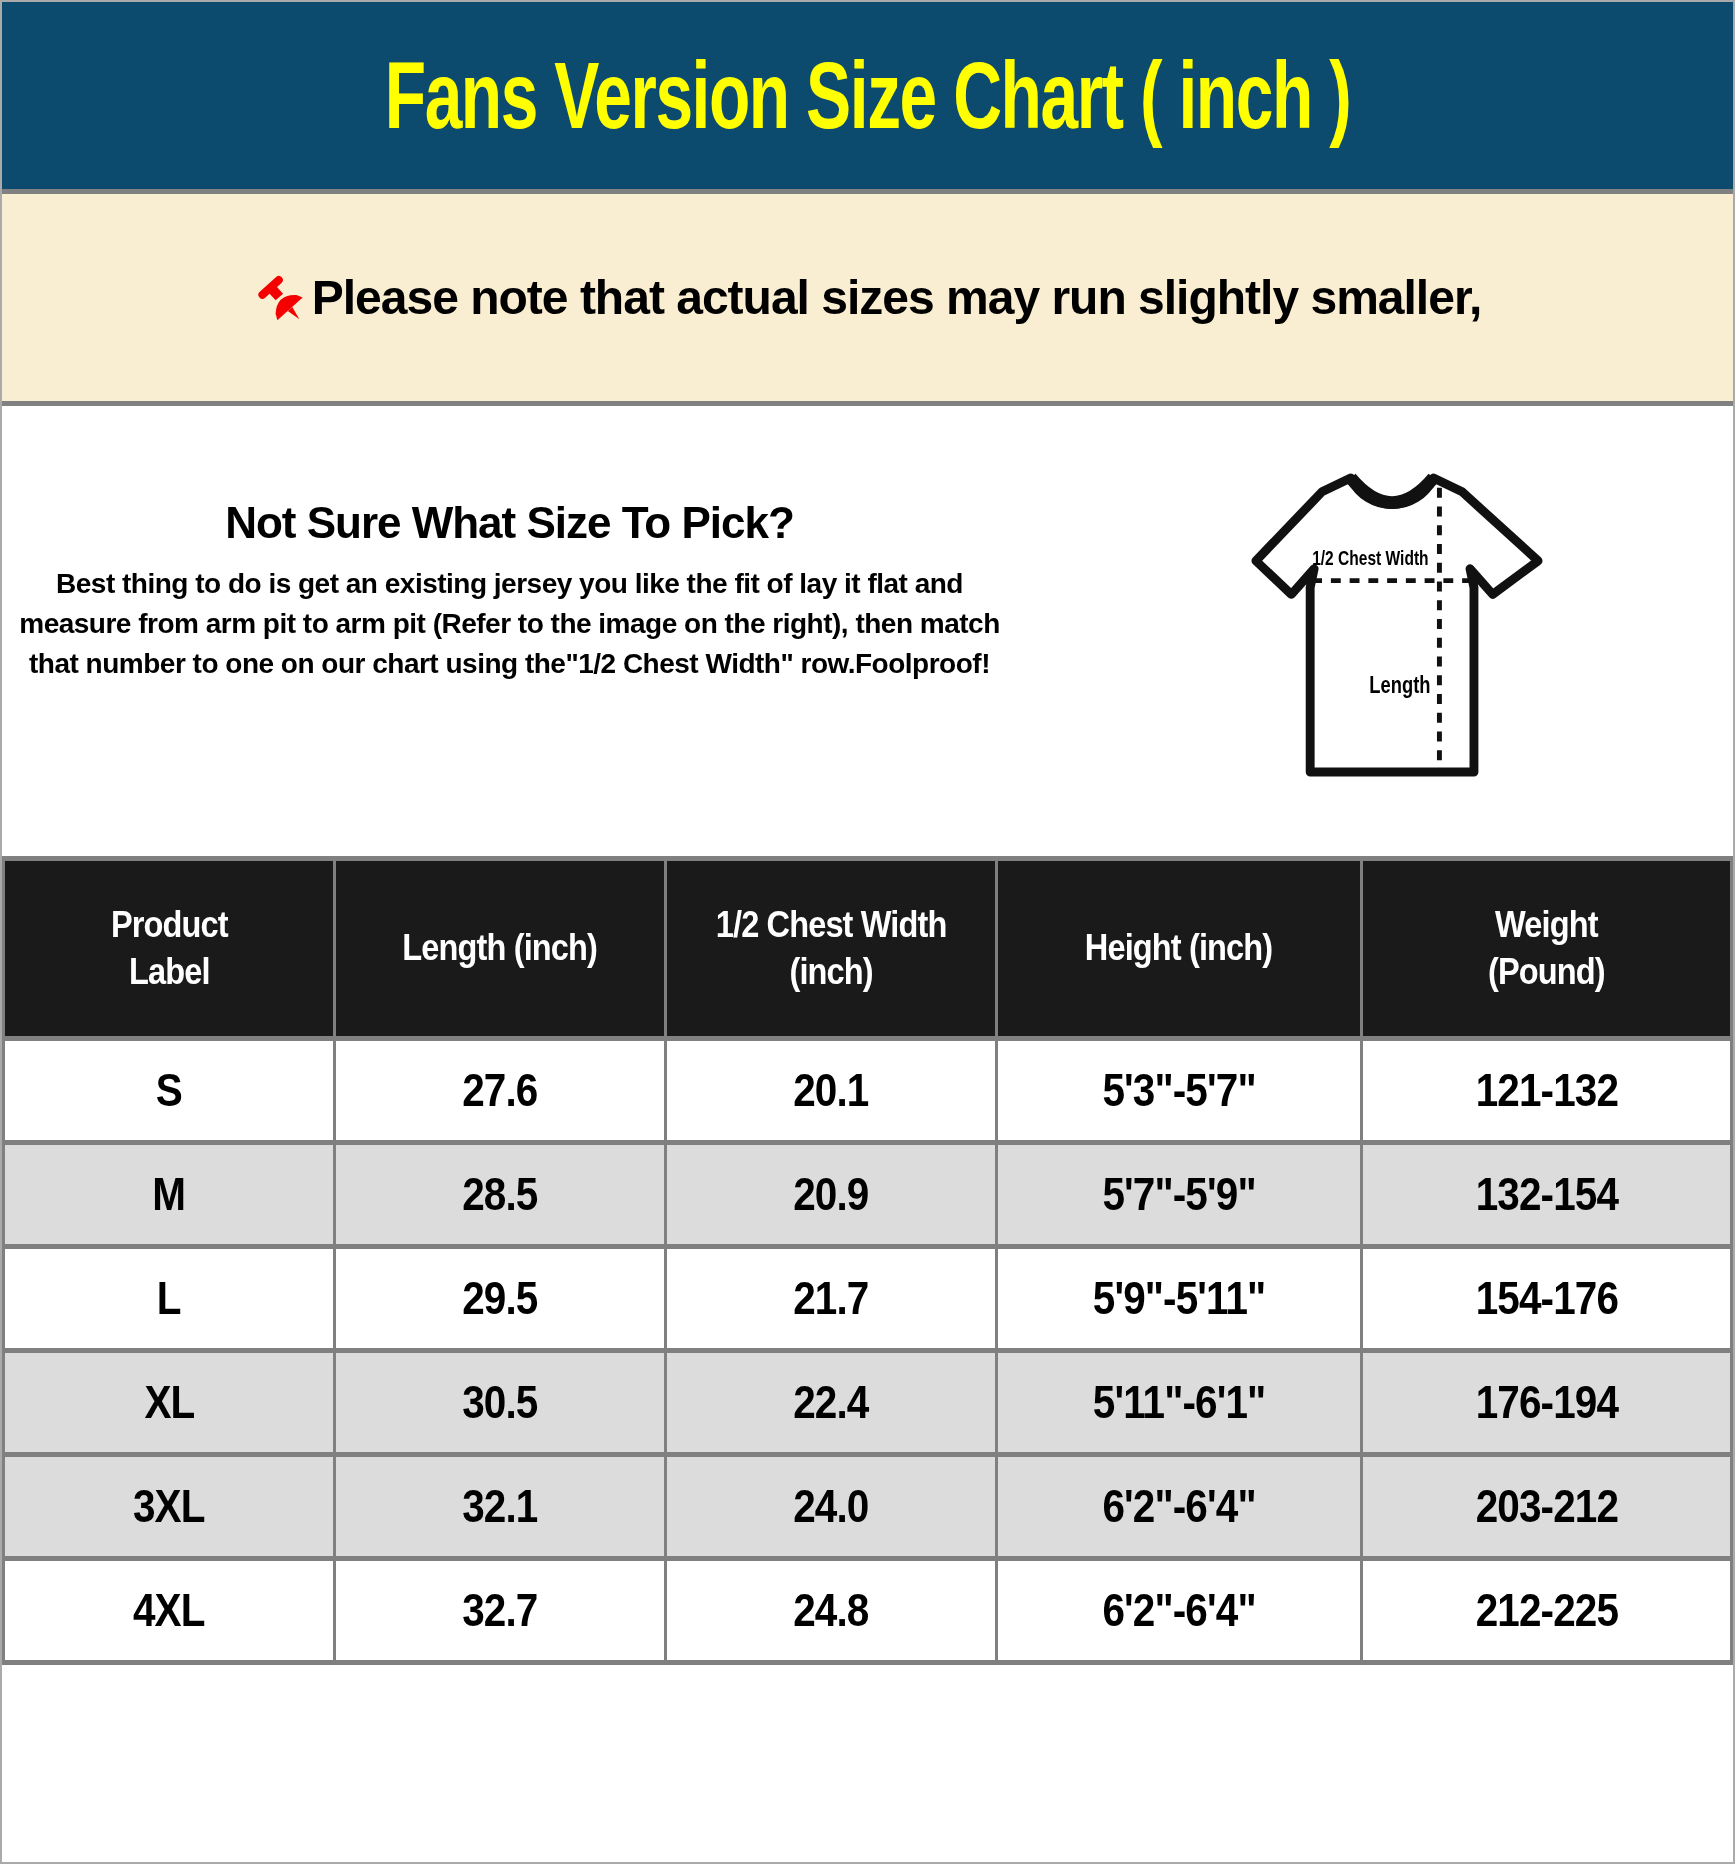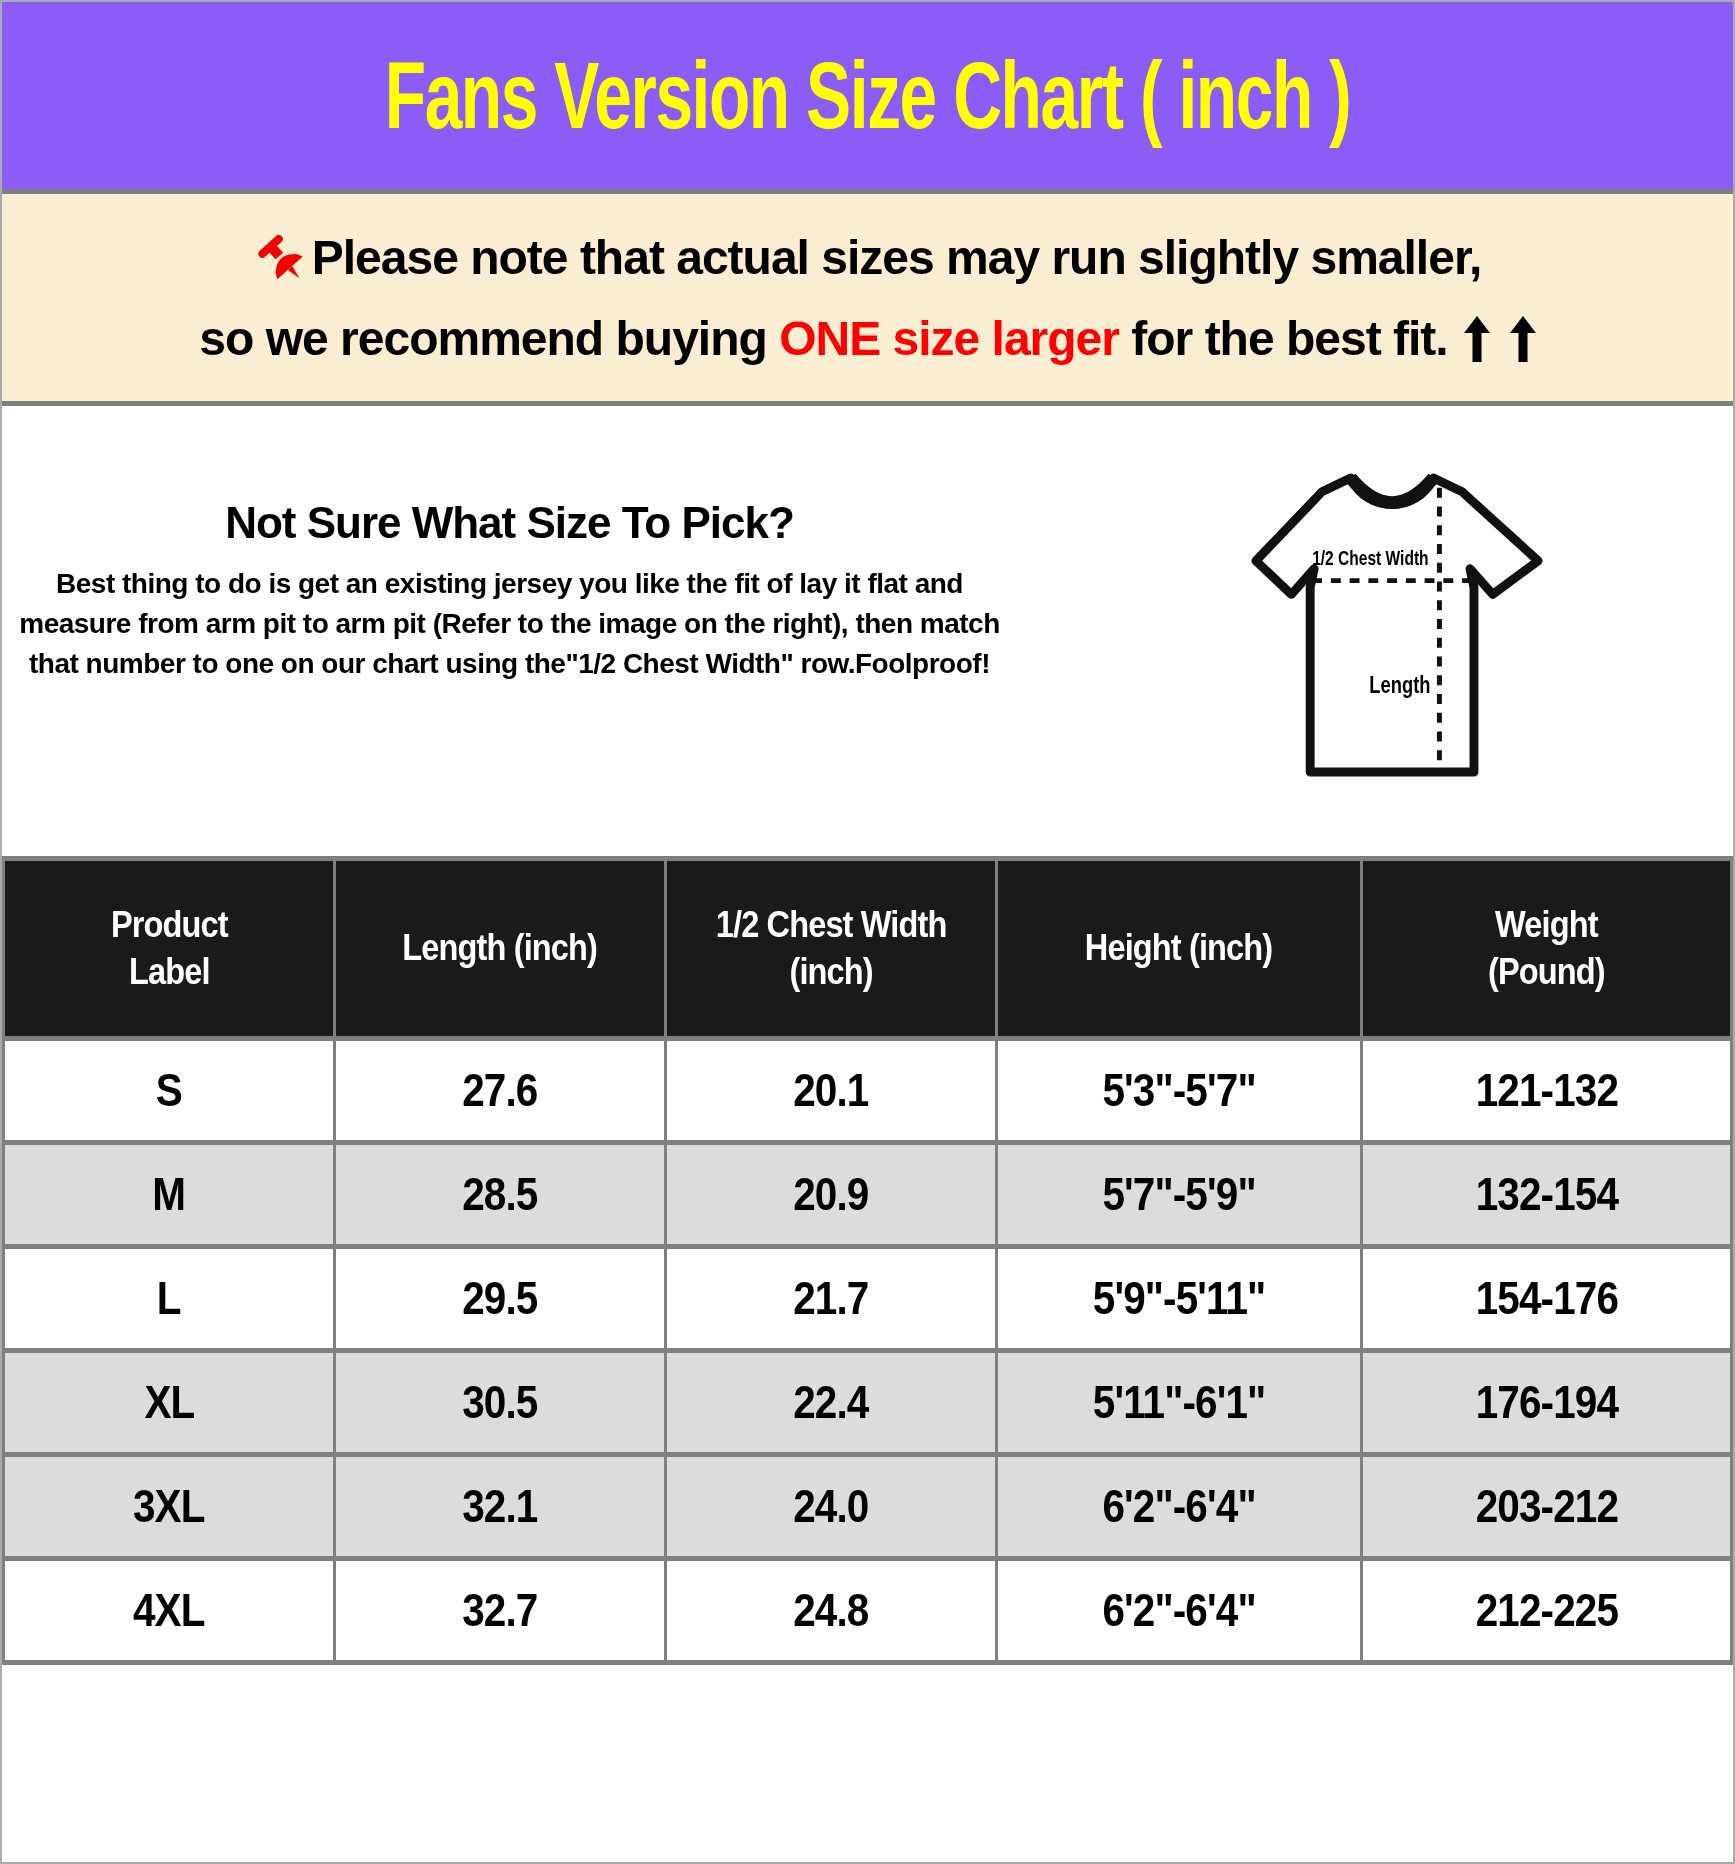--- a/index.html
+++ b/index.html
@@ -10,21 +10,21 @@
     width:1735px; height:1864px;
     border:2px solid #aaaaaa;
     background:#ffffff;
     overflow:hidden;
     display:flex; flex-direction:column;
   }
 
   
   .title-bar {
     height:192px; flex:0 0 192px;
-    background:#8b5cf6;
+    background:#0c4a6e;
     border-bottom:5px solid #808080;
     display:flex; align-items:center; justify-content:center;
   }
   .title-bar .title-text {
     color:#ffff00;
     font-size:94px;
     white-space:nowrap;
     display:inline-block;
     transform:scaleX(0.72);
     letter-spacing:-2px;
@@ -109,33 +109,20 @@
           <g transform="rotate(-42 28 30)" fill="#f40000">
             <path d="M17,9 h22 a4,4 0 0 1 0,8 h-22 a4,4 0 0 1 0,-8 z"></path>
             <rect x="23" y="15" width="10" height="11"></rect>
             <path d="M14,36 q14,-14 28,0 l3,6 h-34 z"></path>
             <path d="M25,42 h6 l-3,14 z"></path>
           </g>
         </svg>
       </span>
       <span>Please note that actual sizes may run slightly smaller,</span>
     </div>
-    <div class="notice-line">
-      <span>so we recommend buying </span>
-      <span class="hl">ONE size larger</span>
-      <span> for the best fit.</span>
-      <span class="arrow-wrap">
-        <svg width="26" height="46" viewBox="0 0 26 46" aria-hidden="true">
-          <polygon points="13,0 26,17 17.5,17 17.5,46 8.5,46 8.5,17 0,17" fill="#000"></polygon>
-        </svg>
-        <svg width="26" height="46" viewBox="0 0 26 46" aria-hidden="true">
-          <polygon points="13,0 26,17 17.5,17 17.5,46 8.5,46 8.5,17 0,17" fill="#000"></polygon>
-        </svg>
-      </span>
-    </div>
   </section>
 
   <section class="guide">
     <div class="guide-text">
       <div class="guide-heading">Not Sure What Size To Pick?</div>
       <p class="guide-body">Best thing to do is get an existing jersey you like the fit of lay it flat and measure from arm pit to arm pit (Refer to the image on the right), then match that number to one on our chart using the"1/2 Chest Width" row.Foolproof!</p>
     </div>
     <div class="guide-diagram">
       <svg width="296" height="345" viewBox="0 0 300 345" aria-hidden="true">
 

